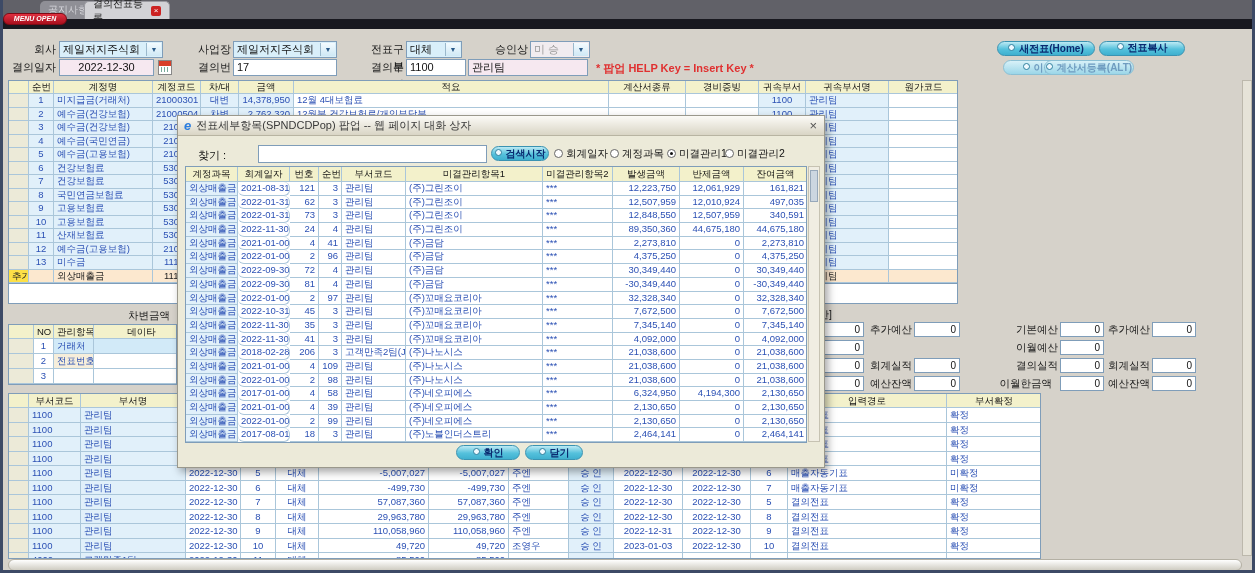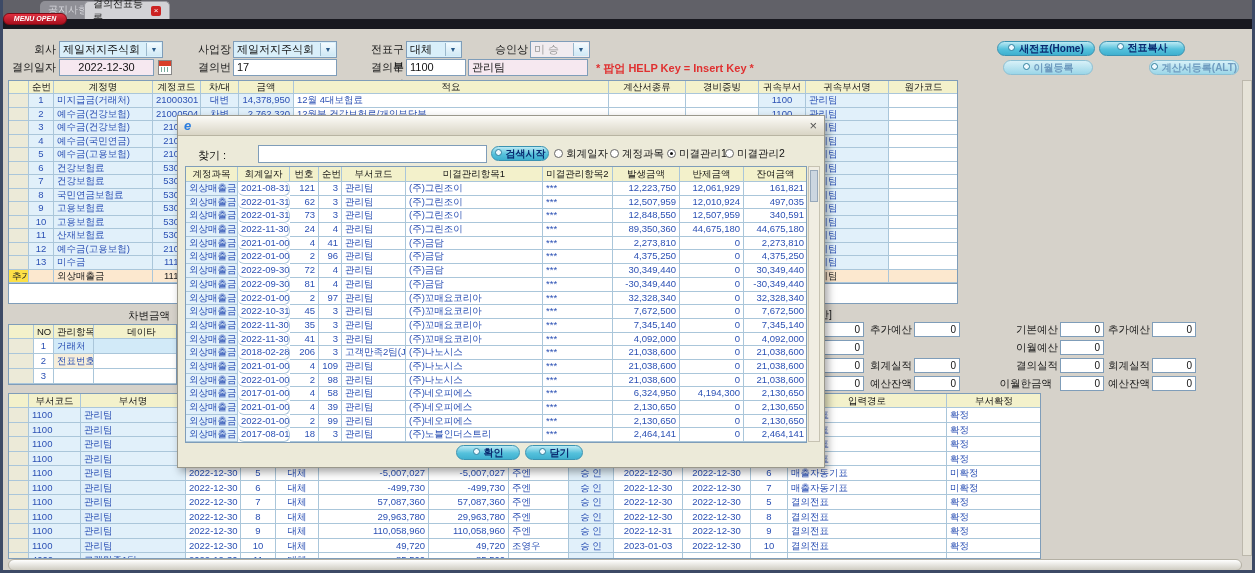--- a/index.html
+++ b/index.html
@@ -131,21 +131,21 @@
   <div class="lbl" style="left:191px;top:59px;width:40px;">결의번호</div>
   <div class="field" style="left:233px;top:59px;width:104px;">17</div>
   <div class="lbl" style="left:362px;top:59px;width:42px;">결의부서</div>
   <div class="field" style="left:406px;top:59px;width:60px;">1100</div>
   <div class="field pink" style="left:468px;top:59px;width:120px;">관리팀</div>
   <div class="helptext" style="left:596px;top:61px;">* 팝업 HELP Key = Insert Key *</div>
 
   <div class="cbtn" style="left:997px;top:41px;width:98px;">새전표(Home)</div>
   <div class="cbtn" style="left:1099px;top:41px;width:86px;font-family:Liberation Mono, monospace;">전표복사</div>
   <div class="cbtn dis" style="left:1003px;top:60px;width:90px;">이월등록</div>
-  <div class="cbtn dis" style="left:1149px;top:60px;width:90px;">계산서등록(ALT)</div>
+  <div class="cbtn dis" style="left:1044px;top:60px;width:90px;">계산서등록(ALT)</div>
 
   <div class="whitepad"></div>
   <div class="grid tm" style="left:8px;top:80px;width:950px;">
       <div class="hrow">
         <span class="cell c0"></span>
         <span class="cell c1">순번</span>
         <span class="cell c2">계정명</span>
         <span class="cell c3">계정코드</span>
         <span class="cell c4">차/대</span>
         <span class="cell c5">금액</span>
@@ -617,20 +617,21 @@
         <span class="cell c14"></span>
       </div>
     </div>
 
   <div class="hscroll"></div>
   <div class="vscroll"></div>
 
   <div class="modal">
     <div class="mtitle">
       <span class="ieicon">e</span>
+      <span class="ttl">전표세부항목(SPNDCDPop) 팝업 -- 웹 페이지 대화 상자</span>
     </div>
     <span class="mclose">×</span>
     <div class="msearch-lbl">찾기 :</div>
     <input class="msearch-in" style="">
     <div class="cbtn" style="left:313px;top:30px;width:58px;">검색시작</div>
     <div class="mradio" style="left:376px;"><span class="radio"></span><span>회계일자</span></div>
     <div class="mradio" style="left:432px;"><span class="radio"></span><span>계정과목</span></div>
     <div class="mradio" style="left:489px;"><span class="radio checked"></span><span>미결관리1</span></div>
     <div class="mradio" style="left:547px;"><span class="radio"></span><span>미결관리2</span></div>
 

